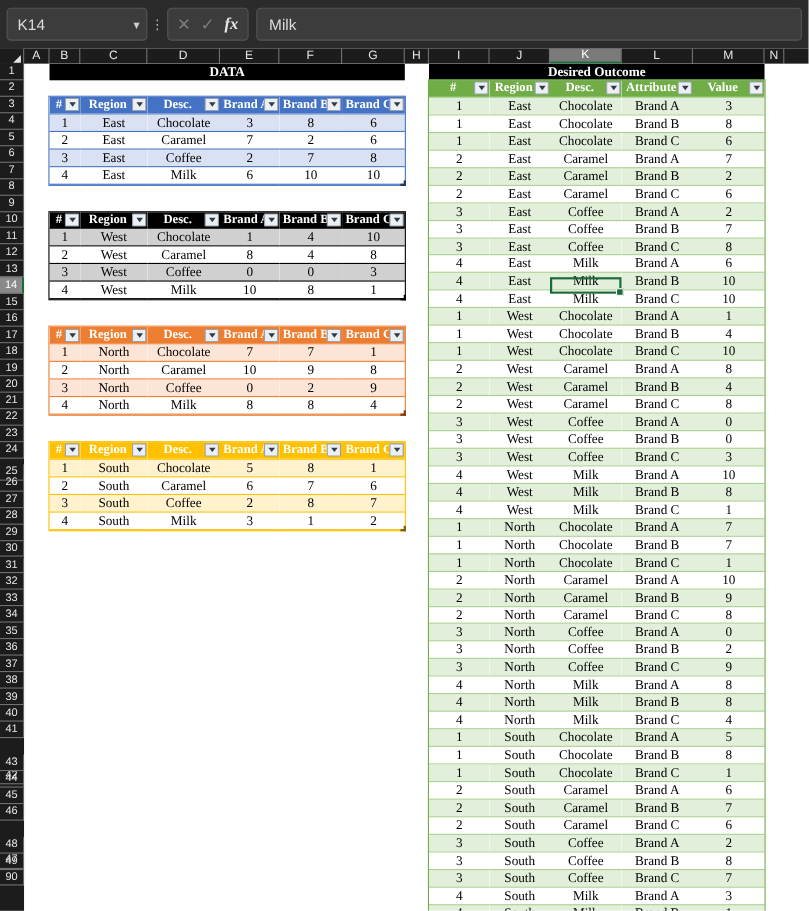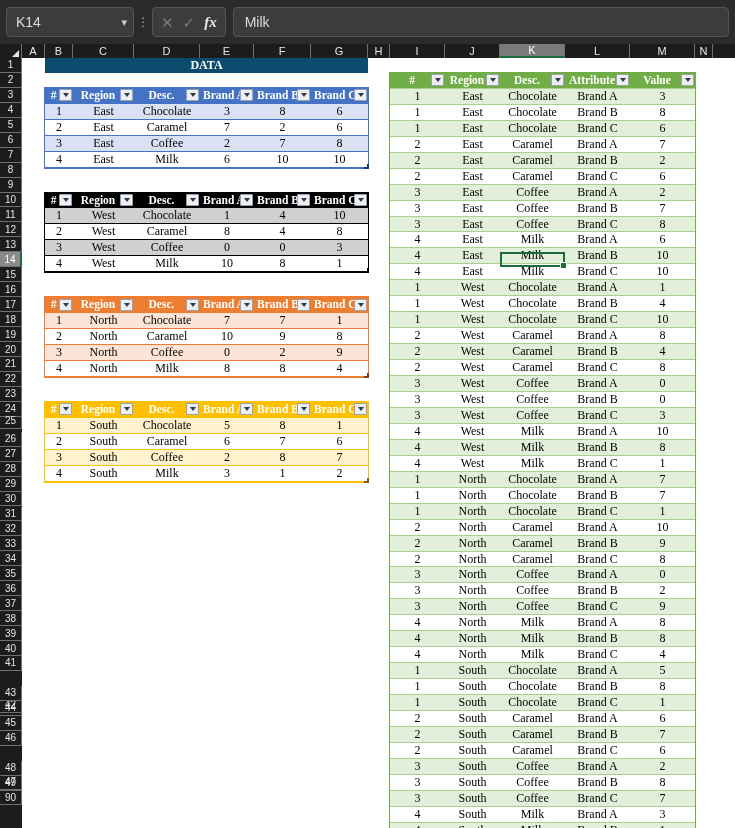--- a/index.html
+++ b/index.html
@@ -80,21 +80,21 @@
   }
   .rh.sel { background: #8a8a8a; color: #fff; border-right: 2px solid #1e6b3a; }
 
   #sheet {
     position: absolute; left: 22px; top: 14px;
     width: 713px; height: 770px; background: #ffffff; overflow: hidden;
   }
 
   
   .banner {
-    position: absolute; background: #0c4a6e; color: #ffffff;
+    position: absolute; background: #000000; color: #ffffff;
     font-family: "Liberation Serif", serif; font-weight: bold;
     font-size: 12px; display: flex; align-items: center; justify-content: center;
   }
 
   
   .xtable { position: absolute; border-collapse: collapse; table-layout: fixed; }
   .xtable td, .xtable th {
     font-family: "Liberation Serif", serif;
     font-size: 12px; padding: 0; margin: 0; text-align: center;
     height: 14.95px; line-height: 14.95px; overflow: hidden; white-space: nowrap;
@@ -228,21 +228,21 @@
       <div class="rh" style="top: 209.3px;">15</div>
       <div class="rh" style="top: 224.25px;">16</div>
       <div class="rh" style="top: 239.2px;">17</div>
       <div class="rh" style="top: 254.15px;">18</div>
       <div class="rh" style="top: 269.1px;">19</div>
       <div class="rh" style="top: 284.05px;">20</div>
       <div class="rh" style="top: 299px;">21</div>
       <div class="rh" style="top: 313.95px;">22</div>
       <div class="rh" style="top: 328.9px;">23</div>
       <div class="rh" style="top: 343.85px;">24</div>
-      <div class="rh" style="top: 356px;">25</div>
+      <div class="rh" style="top: 364px;">25</div>
       <div class="rh" style="top: 373.75px;">26</div>
       <div class="rh" style="top: 388.7px; text-align: right;">27</div>
       <div class="rh" style="top: 403.65px;">28</div>
       <div class="rh" style="top: 418.6px;">29</div>
       <div class="rh" style="top: 433.55px;">30</div>
       <div class="rh" style="top: 448.5px;">31</div>
       <div class="rh" style="top: 463.45px;">32</div>
       <div class="rh" style="top: 478.4px;">33</div>
       <div class="rh" style="top: 493.35px;">34</div>
       <div class="rh" style="top: 508.3px;">35</div>
@@ -261,20 +261,21 @@
       <div class="rh" style="top: 702.65px;">48</div>
       <div class="rh" style="top: 717.6px;">49</div>
       <div class="rh" style="top: 732.55px;">90</div>
       <div class="rh" style="top: 774px;">51</div>
     </div>
 
   <div id="sheet">
 
     <div class="banner" id="banner-left" style="left: 23px; top: 0px; width: 323px; height: 14.95px;">DATA</div>
 
+    <div class="banner" id="banner-right" style="left: 368px; top: 0px; width: 305px; height: 14.95px;">Desired Outcome</div>
 
     <div id="left-tables">
         <div class="tbl-wrap" style="left: 23px; top: 29.9px;">
           <table class="xtable t-blue" style="position: relative; width: 323px;">
             <colgroup>
               <col style="width: 28px;">
               <col style="width: 61px;">
               <col style="width: 66px;">
               <col style="width: 54px;">
               <col style="width: 57px;">

